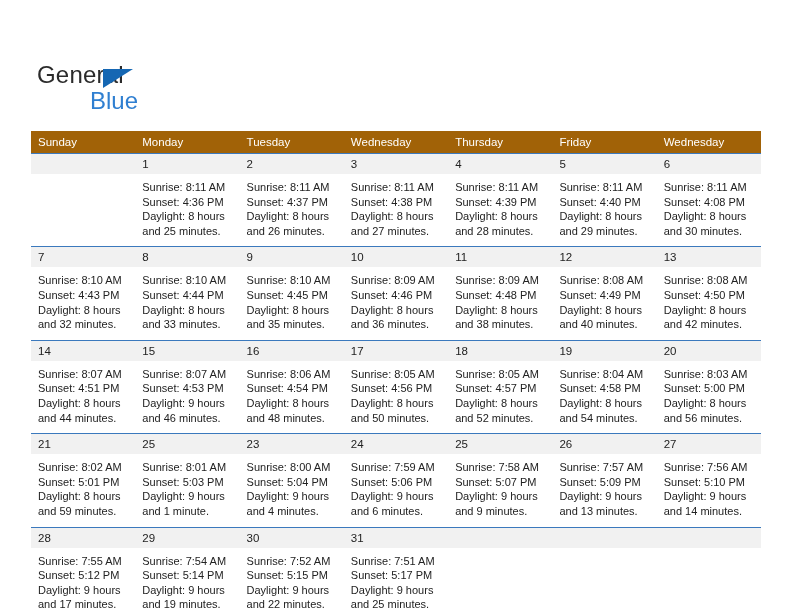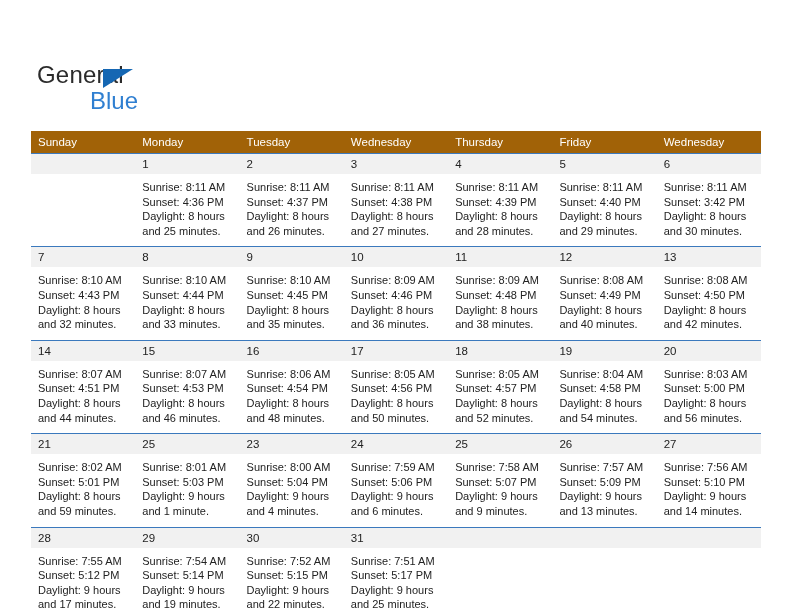--- a/index.html
+++ b/index.html
@@ -208,21 +208,21 @@
             <div class="info">
               <div>Sunrise: 8:11 AM</div>
               <div>Sunset: 4:40 PM</div>
               <div class="dl">Daylight: 8 hours and 29 minutes.</div>
             </div>
           </td>
           <td>
             <div class="daynum">6</div>
             <div class="info">
               <div>Sunrise: 8:11 AM</div>
-              <div>Sunset: 3:42 PM</div>
+              <div>Sunset: 4:08 PM</div>
               <div class="dl">Daylight: 8 hours and 30 minutes.</div>
             </div>
           </td>
         </tr>
         <tr>
           <td>
             <div class="daynum">7</div>
             <div class="info">
               <div>Sunrise: 8:10 AM</div>
               <div>Sunset: 4:43 PM</div>
@@ -285,21 +285,21 @@
               <div>Sunrise: 8:07 AM</div>
               <div>Sunset: 4:51 PM</div>
               <div class="dl">Daylight: 8 hours and 44 minutes.</div>
             </div>
           </td>
           <td>
             <div class="daynum">15</div>
             <div class="info">
               <div>Sunrise: 8:07 AM</div>
               <div>Sunset: 4:53 PM</div>
-              <div class="dl">Daylight: 8 hours and 46 minutes.</div>
+              <div class="dl">Daylight: 9 hours and 46 minutes.</div>
             </div>
           </td>
           <td>
             <div class="daynum">16</div>
             <div class="info">
               <div>Sunrise: 8:06 AM</div>
               <div>Sunset: 4:54 PM</div>
               <div class="dl">Daylight: 8 hours and 48 minutes.</div>
             </div>
           </td>

